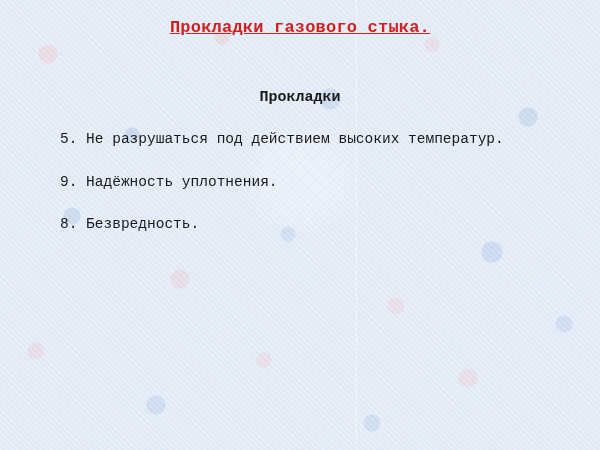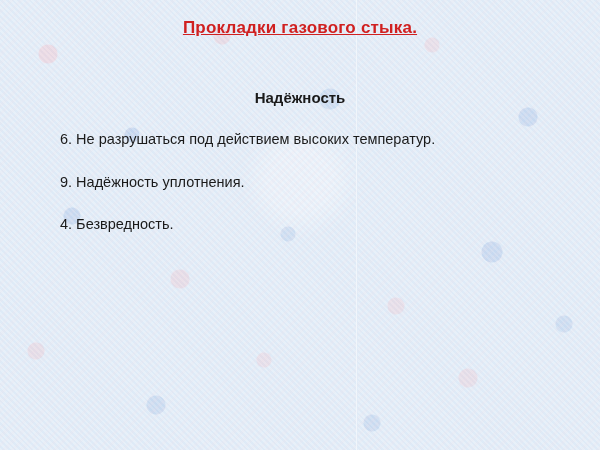--- a/index.html
+++ b/index.html
@@ -12,20 +12,21 @@
     font-family: "Liberation Sans", sans-serif;
     overflow: hidden;
   }
   .slide {
     position: relative;
     width: 600px;
     height: 450px;
     box-sizing: border-box;
     background-color: #fdba74;
     overflow: hidden;
+    font-family: Liberation Mono, monospace;
   }
   
   .texture {
     position: absolute;
     inset: 0;
     background-color: #e2edf8;
     background-image:
       radial-gradient(circle at 8% 12%, rgba(240,200,210,0.55) 0 9px, transparent 10px),
       radial-gradient(circle at 22% 30%, rgba(150,180,225,0.40) 0 7px, transparent 8px),
       radial-gradient(circle at 37% 8%, rgba(235,195,205,0.45) 0 8px, transparent 9px),
@@ -106,21 +107,21 @@
 </head>
 <body>
 
 <div class="slide">
   <div class="texture"></div>
   <div class="texture-fine"></div>
   <div class="fold"></div>
 
   <div class="content">
     <div class="title">Прокладки газового стыка.</div>
-    <div class="subtitle">Надёжность</div>
+    <div class="subtitle">Прокладки</div>
 
     <div class="body-list">
-      <div class="body-item">6.  Не разрушаться под действием высоких температур.</div>
+      <div class="body-item">5.  Не разрушаться под действием высоких температур.</div>
       <div class="body-item">9.  Надёжность уплотнения.</div>
-      <div class="body-item">4. Безвредность.</div>
+      <div class="body-item">8. Безвредность.</div>
     </div>
   </div>
 </div>
 
 </body></html>

